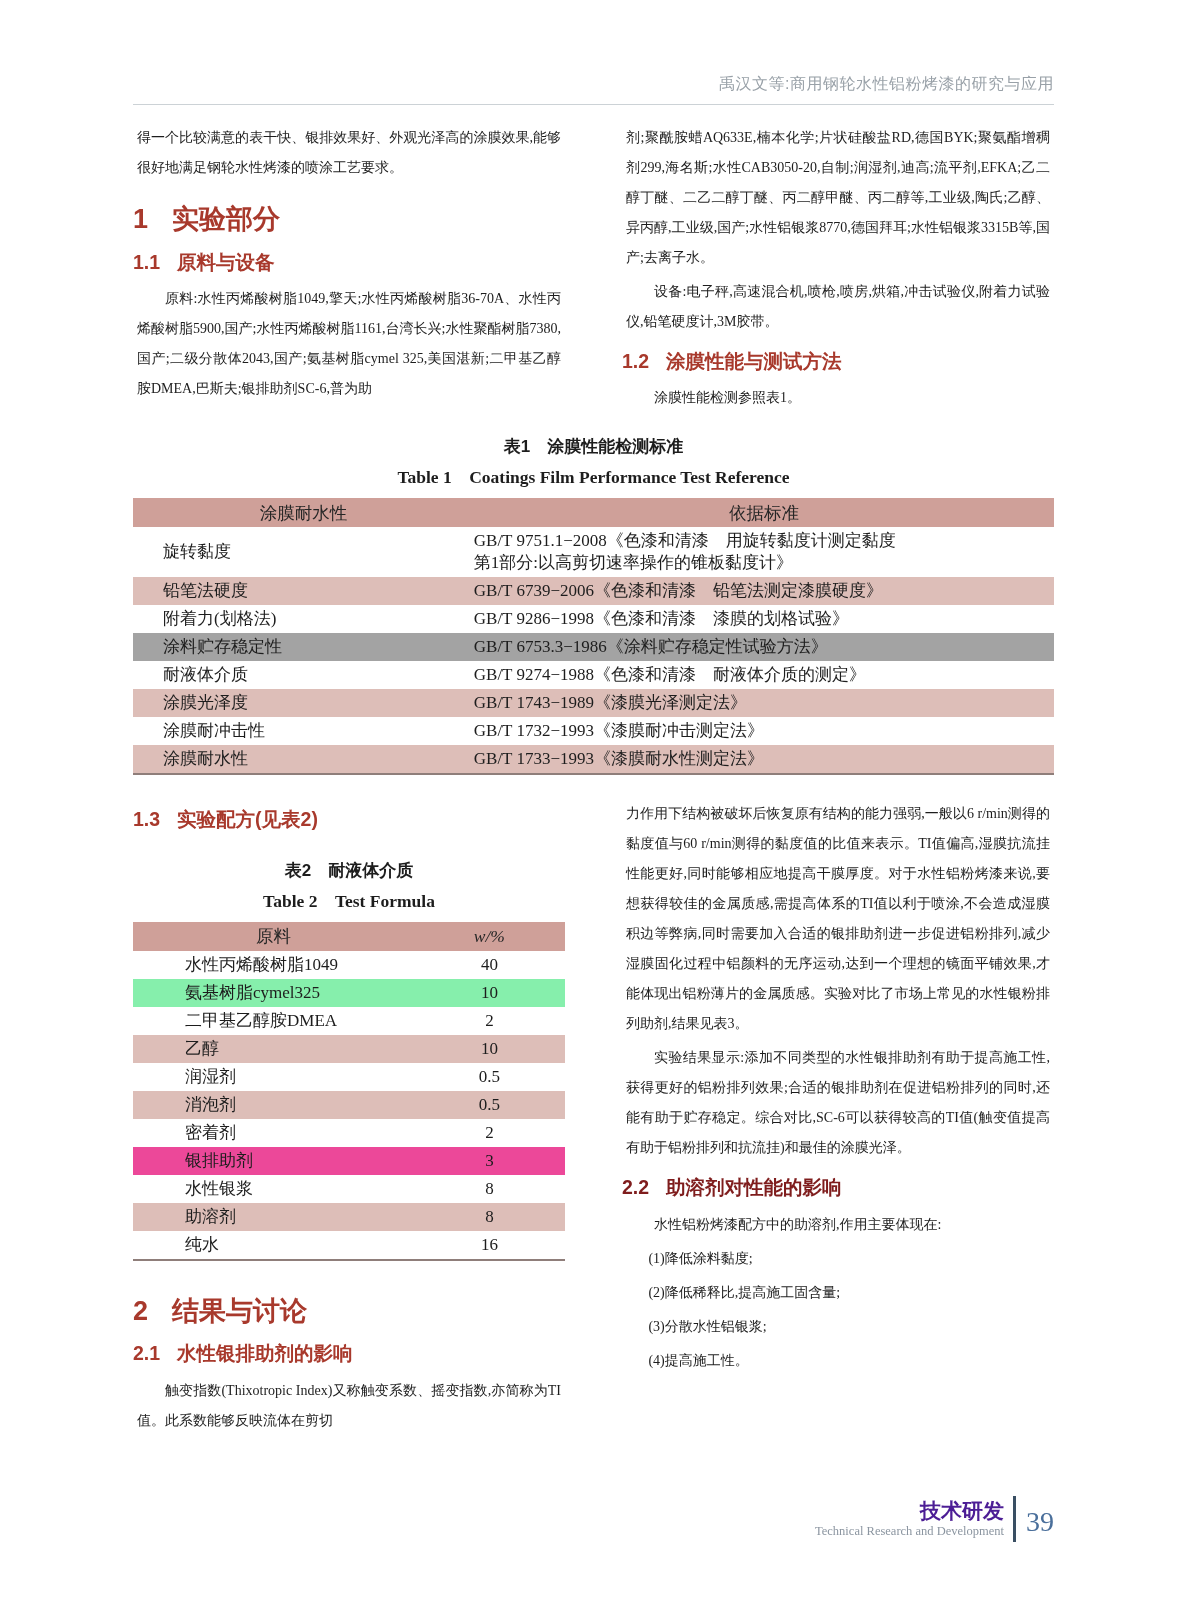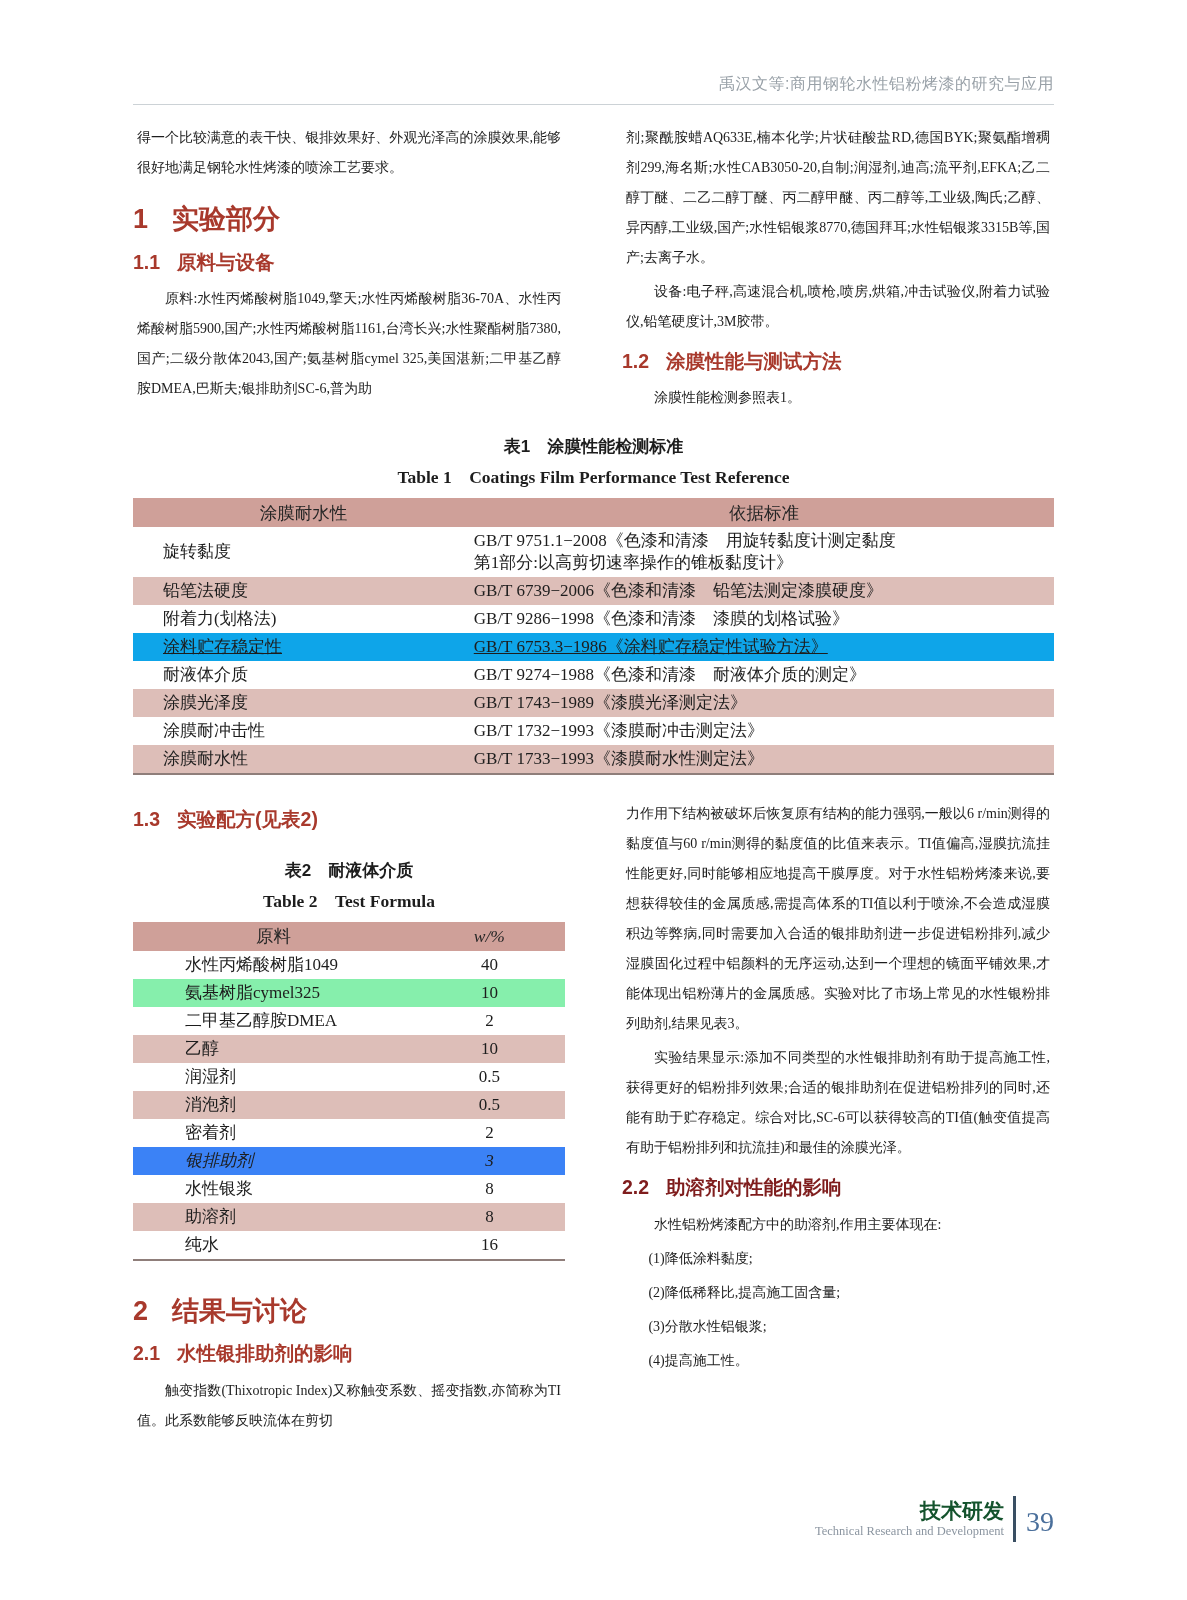--- a/index.html
+++ b/index.html
@@ -172,21 +172,21 @@
 第1部分:以高剪切速率操作的锥板黏度计》</td>
           </tr>
         <tr style="background: rgb(221, 190, 184);">
             <td class="c-item">铅笔法硬度</td>
             <td class="c-std">GB/T 6739−2006《色漆和清漆　铅笔法测定漆膜硬度》</td>
           </tr>
         <tr>
             <td class="c-item">附着力(划格法)</td>
             <td class="c-std">GB/T 9286−1998《色漆和清漆　漆膜的划格试验》</td>
           </tr>
-        <tr style="background: #0ea5e9; text-decoration: underline;">
+        <tr style="background: #a3a3a3;">
             <td class="c-item">涂料贮存稳定性</td>
             <td class="c-std">GB/T 6753.3−1986《涂料贮存稳定性试验方法》</td>
           </tr>
         <tr>
             <td class="c-item">耐液体介质</td>
             <td class="c-std">GB/T 9274−1988《色漆和清漆　耐液体介质的测定》</td>
           </tr>
         <tr style="background: rgb(221, 190, 184);">
             <td class="c-item">涂膜光泽度</td>
             <td class="c-std">GB/T 1743−1989《漆膜光泽测定法》</td>
@@ -240,21 +240,21 @@
                 <td class="c-w">0.5</td>
               </tr>
             <tr style="background: rgb(221, 190, 184);">
                 <td class="c-mat">消泡剂</td>
                 <td class="c-w">0.5</td>
               </tr>
             <tr>
                 <td class="c-mat">密着剂</td>
                 <td class="c-w">2</td>
               </tr>
-            <tr style="background: #3b82f6; font-style: italic;">
+            <tr style="background: #ec4899;">
                 <td class="c-mat">银排助剂</td>
                 <td class="c-w">3</td>
               </tr>
             <tr>
                 <td class="c-mat">水性银浆</td>
                 <td class="c-w">8</td>
               </tr>
             <tr style="background: rgb(221, 190, 184);">
                 <td class="c-mat">助溶剂</td>
                 <td class="c-w">8</td>
@@ -283,20 +283,20 @@
       <p class="indent">水性铝粉烤漆配方中的助溶剂,作用主要体现在:</p>
       <p class="list-line">(1)降低涂料黏度;</p>
       <p class="list-line">(2)降低稀释比,提高施工固含量;</p>
       <p class="list-line">(3)分散水性铝银浆;</p>
       <p class="list-line">(4)提高施工性。</p>
     </div>
   </div>
 
   <div class="footer">
     <div class="footer-text">
-      <div class="f-zh" style="color: #14532d;">技术研发</div>
+      <div class="f-zh" style="color: #4c1d95;">技术研发</div>
       <div class="f-en" style="color: rgb(139, 149, 160);">Technical Research and Development</div>
     </div>
     <div class="f-bar" style="background: rgb(58, 79, 99);"></div>
     <div class="f-num" style="color: rgb(74, 111, 155);">39</div>
   </div>
 
 </div>
 
 </body></html>

